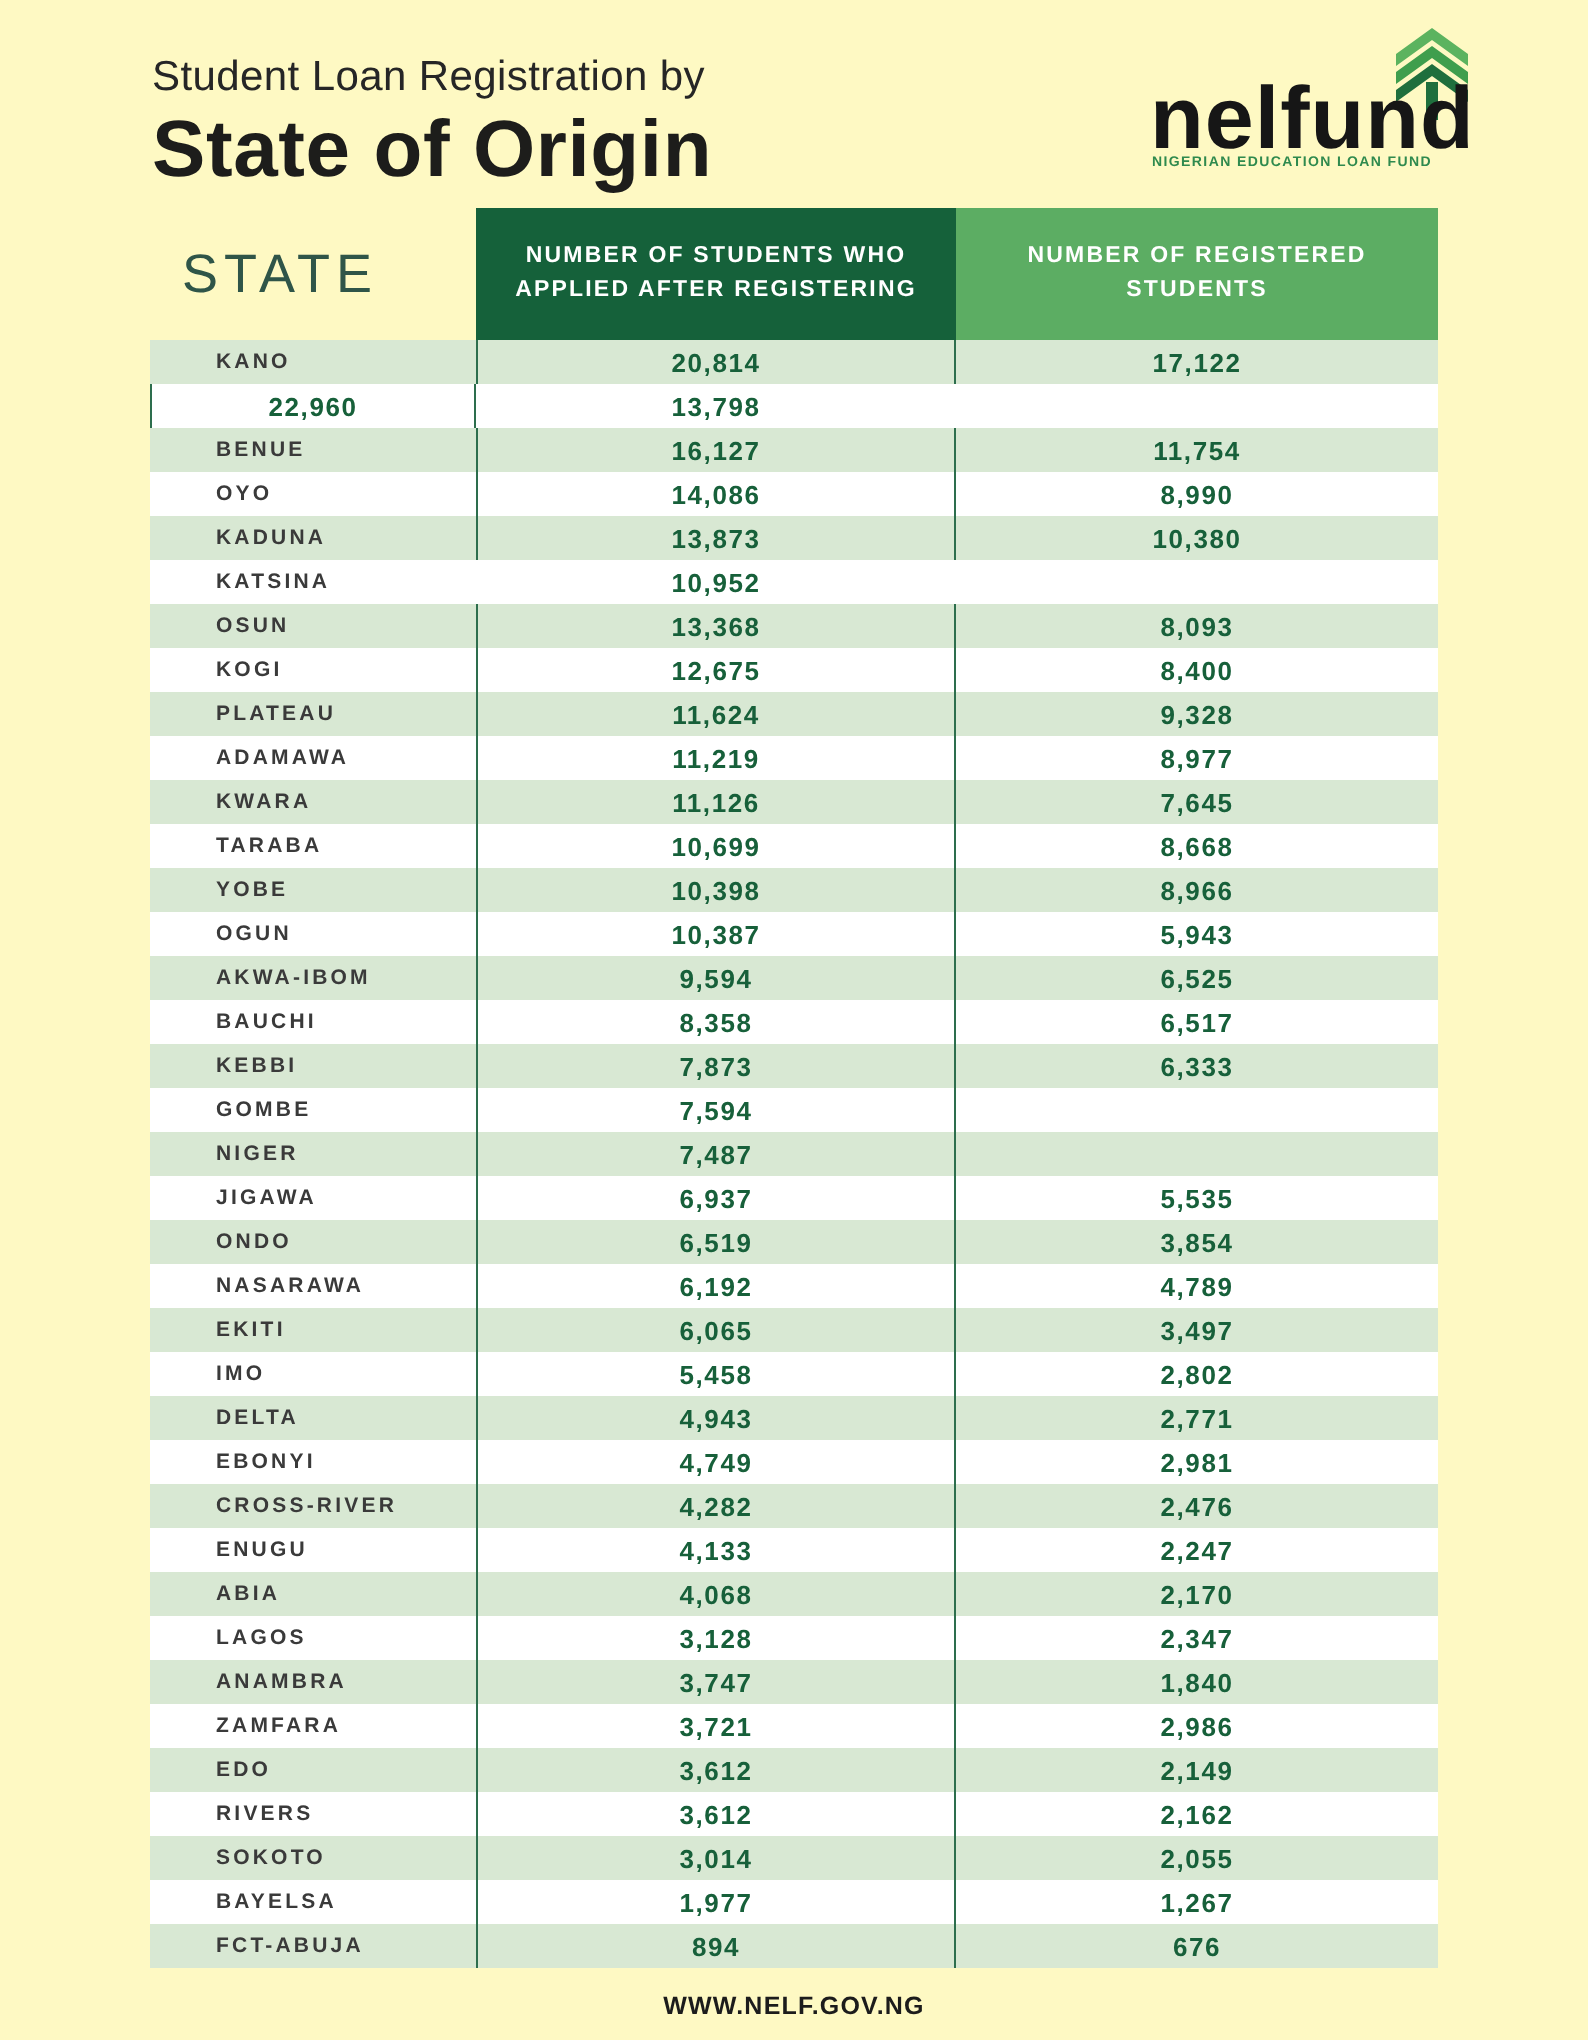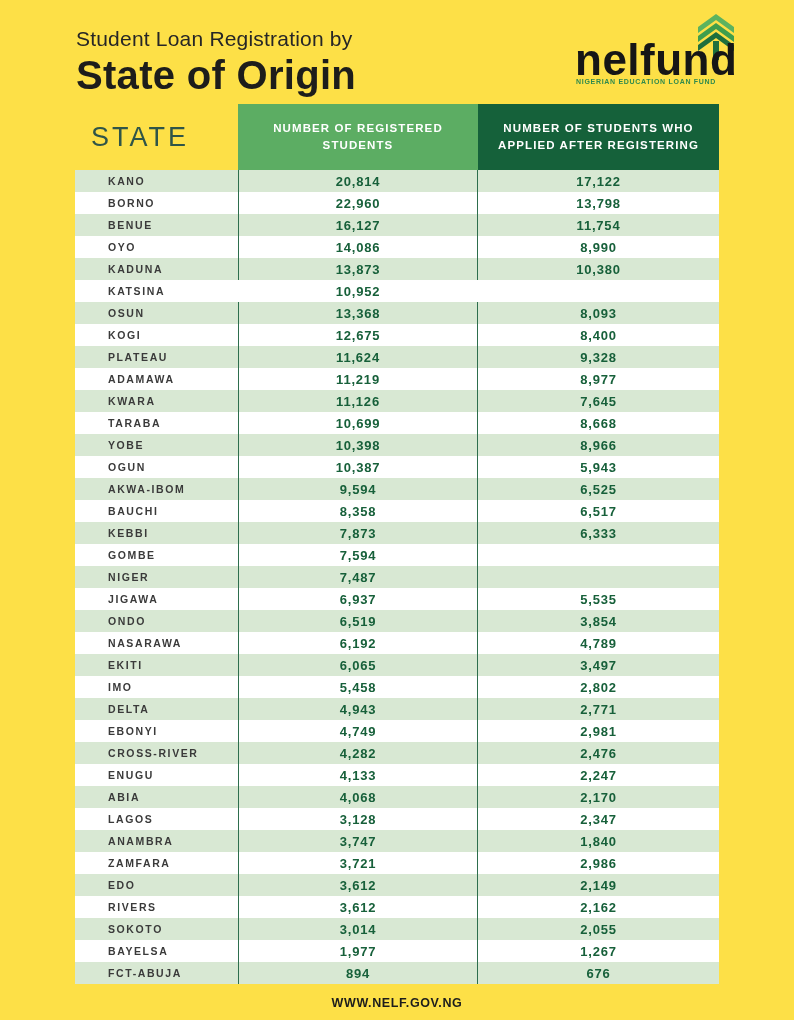--- a/index.html
+++ b/index.html
@@ -1,21 +1,21 @@
 <!DOCTYPE html>
 <html><head>
 <meta charset="utf-8">
 <style>
   * { margin: 0; padding: 0; box-sizing: border-box; }
   body { font-family: "Liberation Sans", sans-serif; background: #ffffff; }
   .page {
     position: relative;
     width: 794px;
     height: 1020px;
-    background: #fde047;
+    background: #fef9c3;
     overflow: hidden;
   }
 
   
   .title-block { position: absolute; left: 76px; top: 27px; }
   .title-line1 {
     font-size: 21px;
     font-weight: 500;
     color: #262626;
     letter-spacing: 0.2px;
@@ -110,31 +110,30 @@
       <polygon points="19,18 37,31 37,37 19,24 1,37 1,31" fill="#1f6f3d"></polygon>
       <rect x="16" y="27" width="6" height="19" fill="#1f6f3d"></rect>
     </svg>
     <div class="logo-word">nelfund</div>
     <div class="logo-tagline">NIGERIAN EDUCATION LOAN FUND</div>
   </div>
 
   <div class="table-wrap">
     <div class="thead">
       <div class="th-state">STATE</div>
+      <div class="th-col th-applied">NUMBER OF STUDENTS WHO APPLIED AFTER REGISTERING</div>
       <div class="th-col th-registered">NUMBER OF REGISTERED STUDENTS</div>
-      <div class="th-col th-applied">NUMBER OF STUDENTS WHO APPLIED AFTER REGISTERING</div>
     </div>
     <div class="tbody">
         <div class="row">
           <div class="cell-state">KANO</div>
           <div class="cell-num cell-registered">20,814</div>
           <div class="cell-num cell-applied">17,122</div>
         </div>
         <div class="row">
-          <div class="cell-state">BORNO</div>
           <div class="cell-num cell-registered">22,960</div>
           <div class="cell-num cell-applied">13,798</div>
         </div>
         <div class="row">
           <div class="cell-state">BENUE</div>
           <div class="cell-num cell-registered">16,127</div>
           <div class="cell-num cell-applied">11,754</div>
         </div>
         <div class="row">
           <div class="cell-state">OYO</div>

